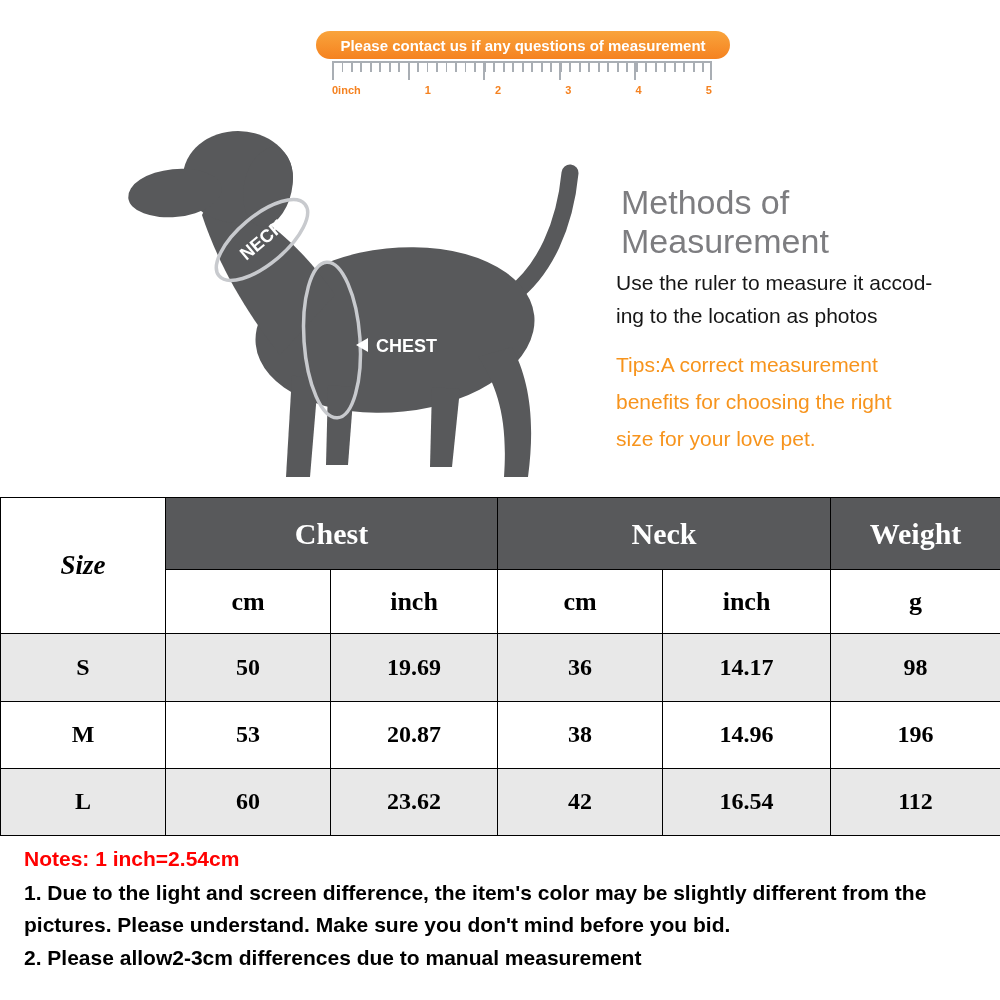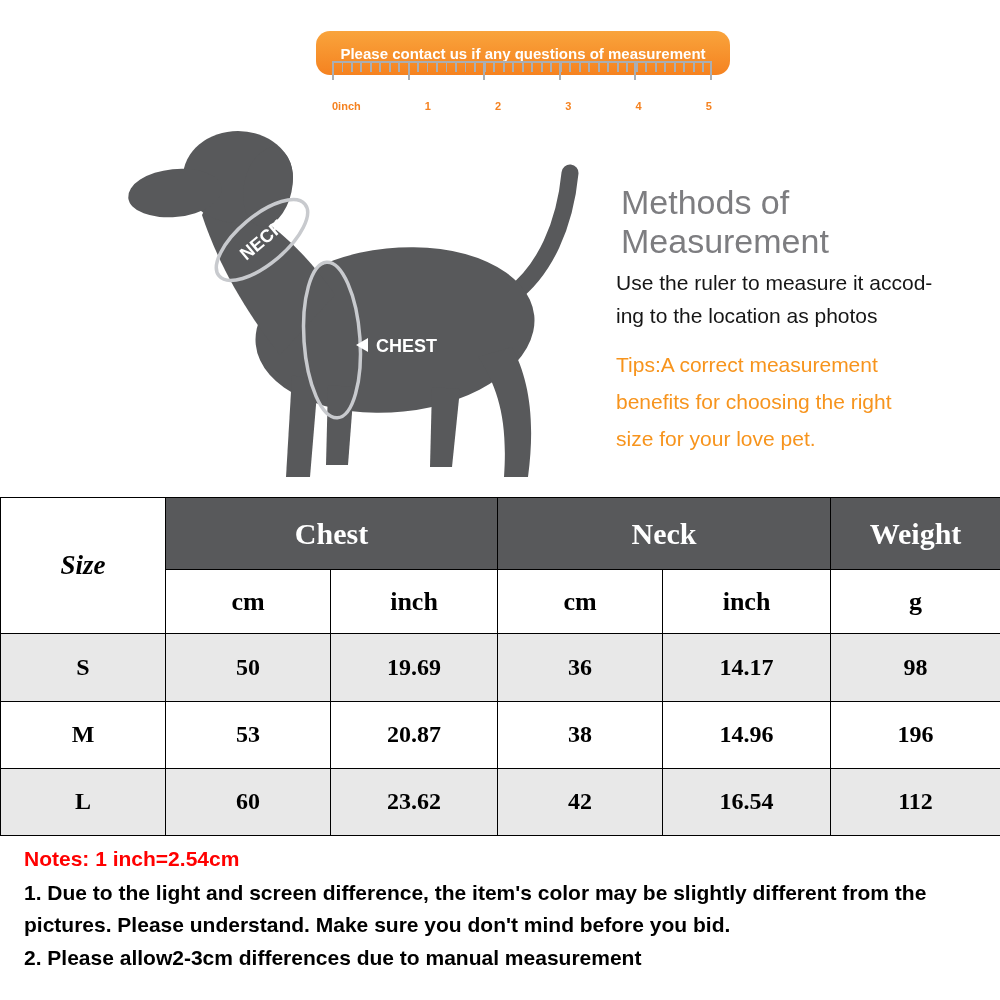--- a/index.html
+++ b/index.html
@@ -3,39 +3,39 @@
 <meta charset="utf-8">
 <style>
   html,body{margin:0;padding:0;background:#fff;}
   .page{
     position:relative;width:1000px;height:1000px;background:#ffffff;
     font-family:"Liberation Sans",sans-serif;overflow:hidden;
   }
 
   
   .banner{
-    position:absolute;left:316px;top:31px;width:414px;height:44px;
+    position:absolute;left:316px;top:31px;width:414px;height:28px;
     background:linear-gradient(#f9a43c,#f58220);
     border-radius:14px;color:#fff;font-weight:bold;font-size:15px;
     display:flex;align-items:center;justify-content:center;white-space:nowrap;
   }
 
   
   .ruler{position:absolute;left:332px;top:61px;width:380px;}
   .ruler-ticks{
     height:17px;
     border-top:2px solid #a9aeb4;
     background-image:
       repeating-linear-gradient(to right,#a9aeb4 0,#a9aeb4 1.5px,transparent 1.5px,transparent 9.5px),
       repeating-linear-gradient(to right,#a9aeb4 0,#a9aeb4 2px,transparent 2px,transparent 75.6px);
     background-size:100% 9px,100% 17px;
     background-repeat:no-repeat;
   }
   .ruler-labels{
-    display:flex;justify-content:space-between;margin-top:20px;
+    display:flex;justify-content:space-between;margin-top:4px;
     color:#f58220;font-size:11px;font-weight:bold;
   }
 
   
   .dog-svg{position:absolute;left:80px;top:95px;width:510px;height:400px;}
 
   
   .methods-title{
     position:absolute;left:621px;top:183px;
     font-size:34px;color:#7d7d80;line-height:1.15;

